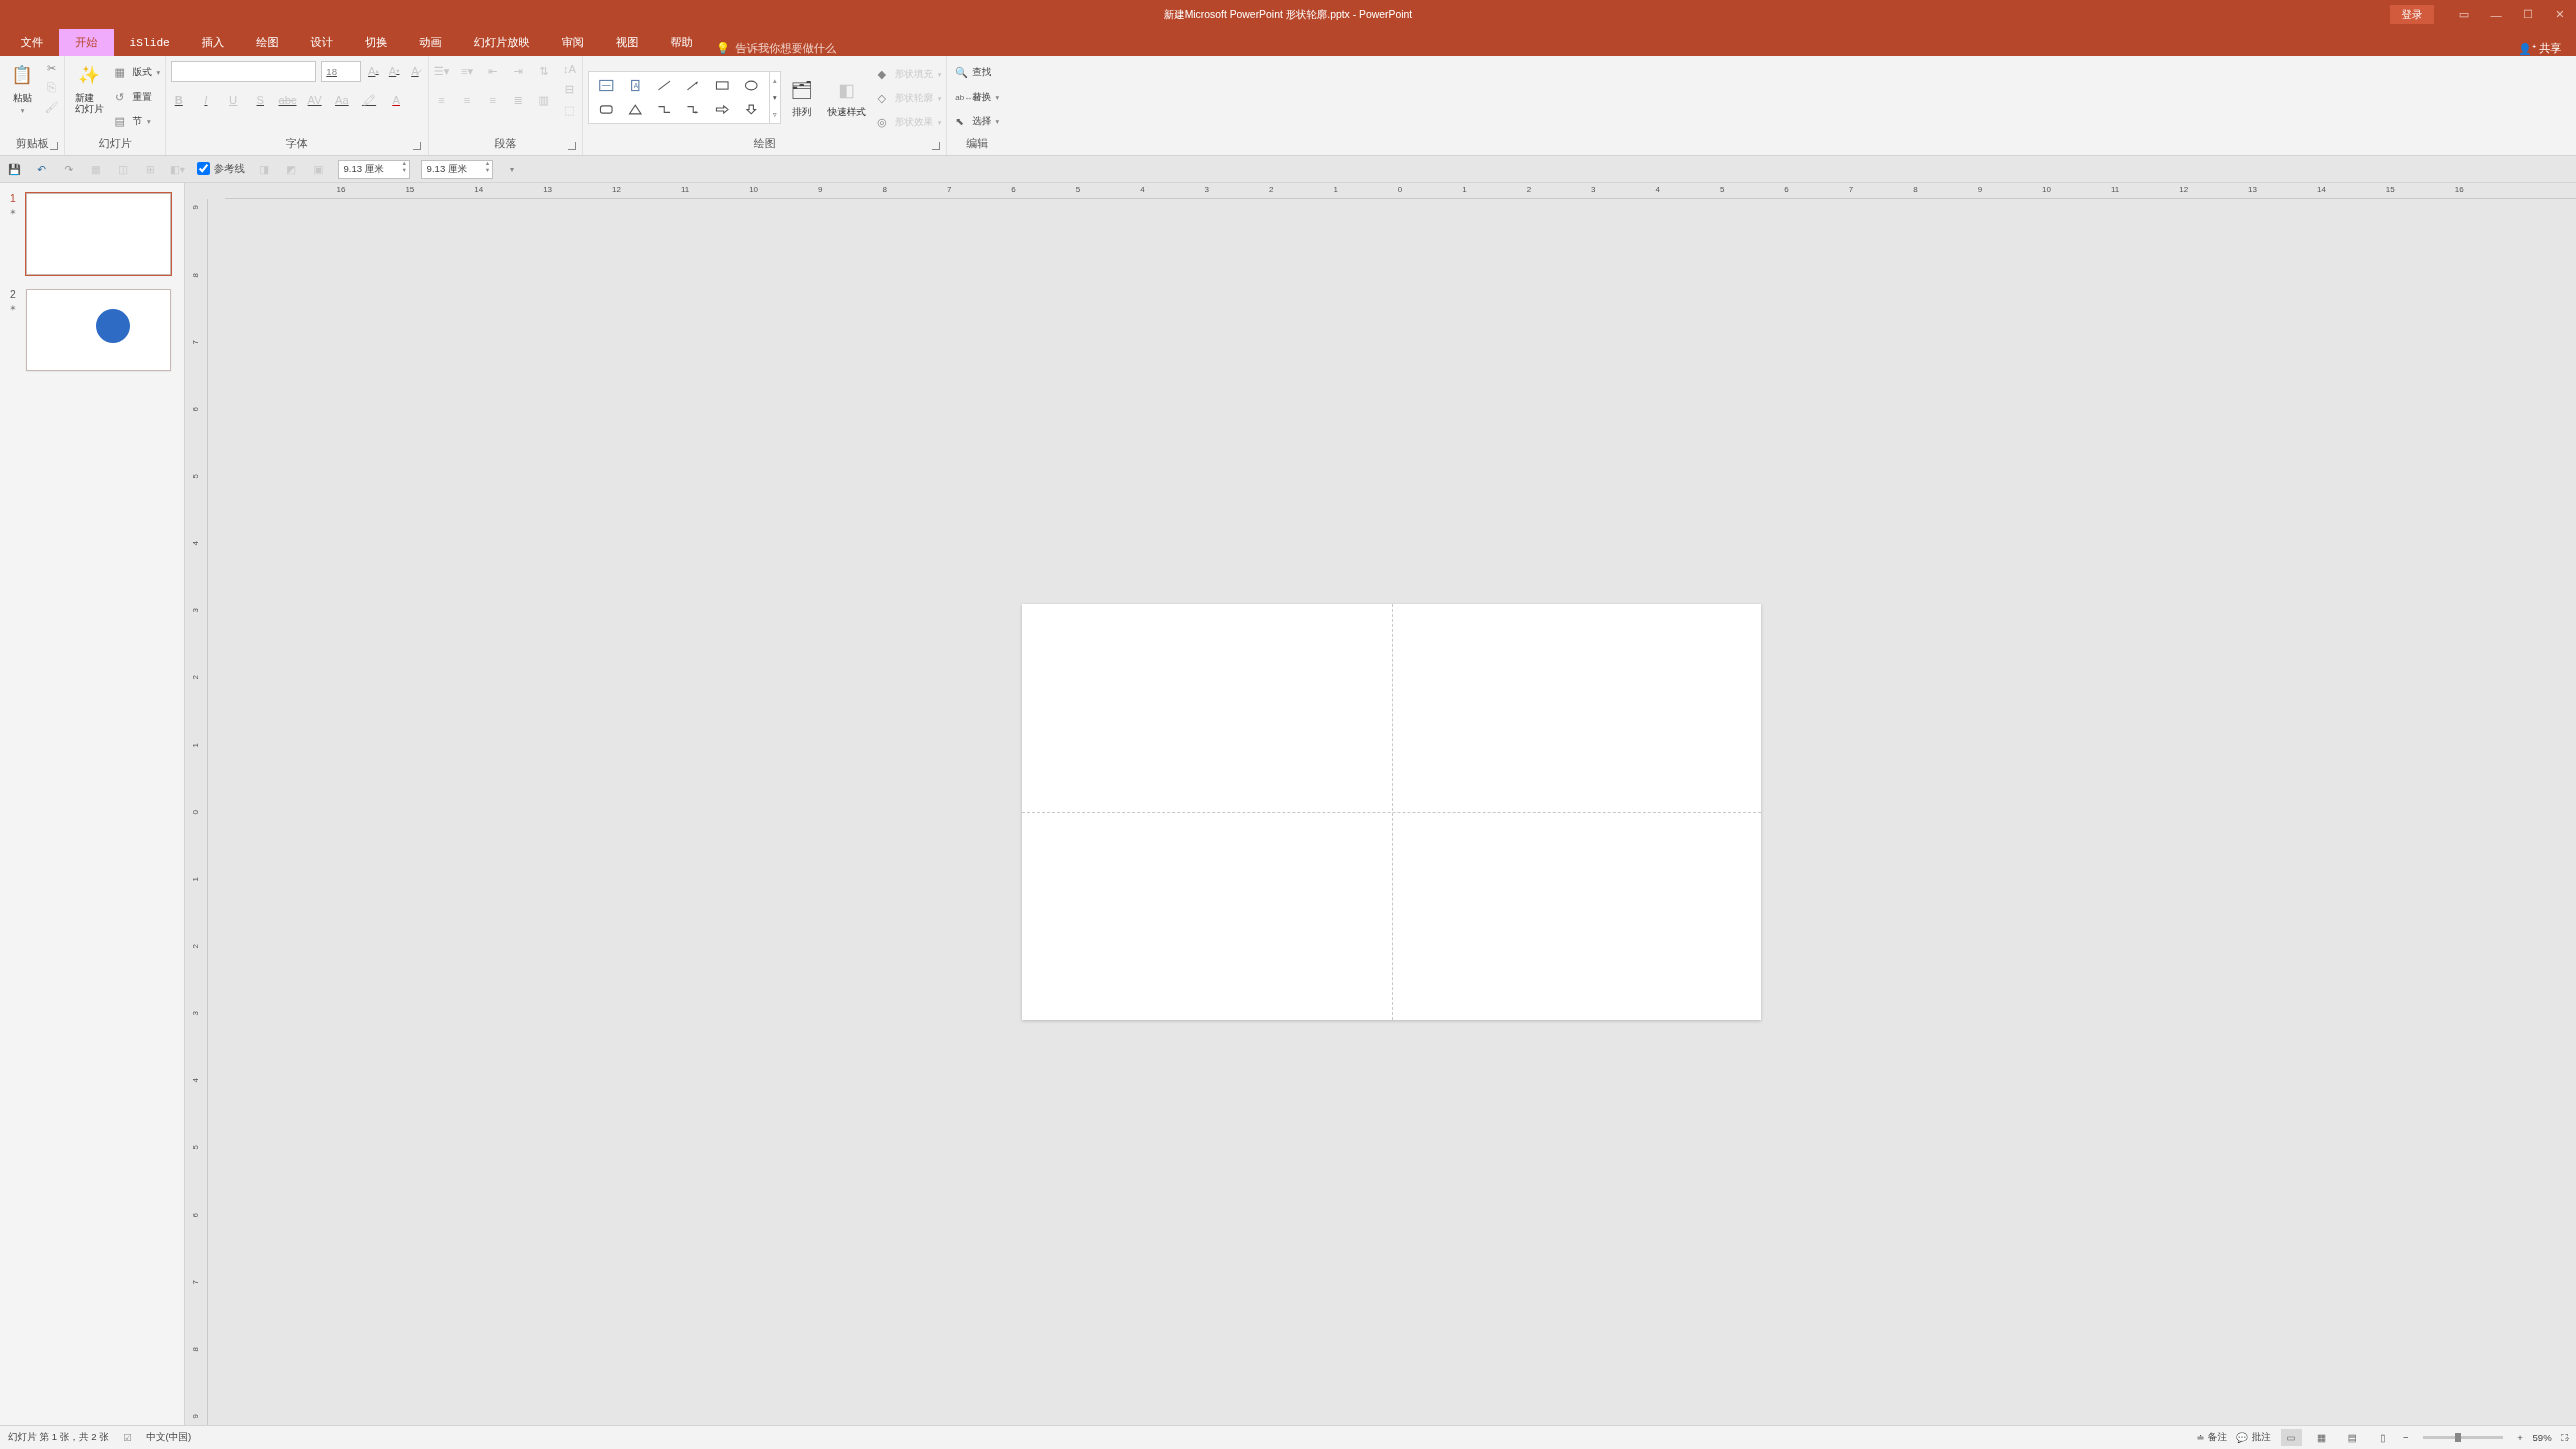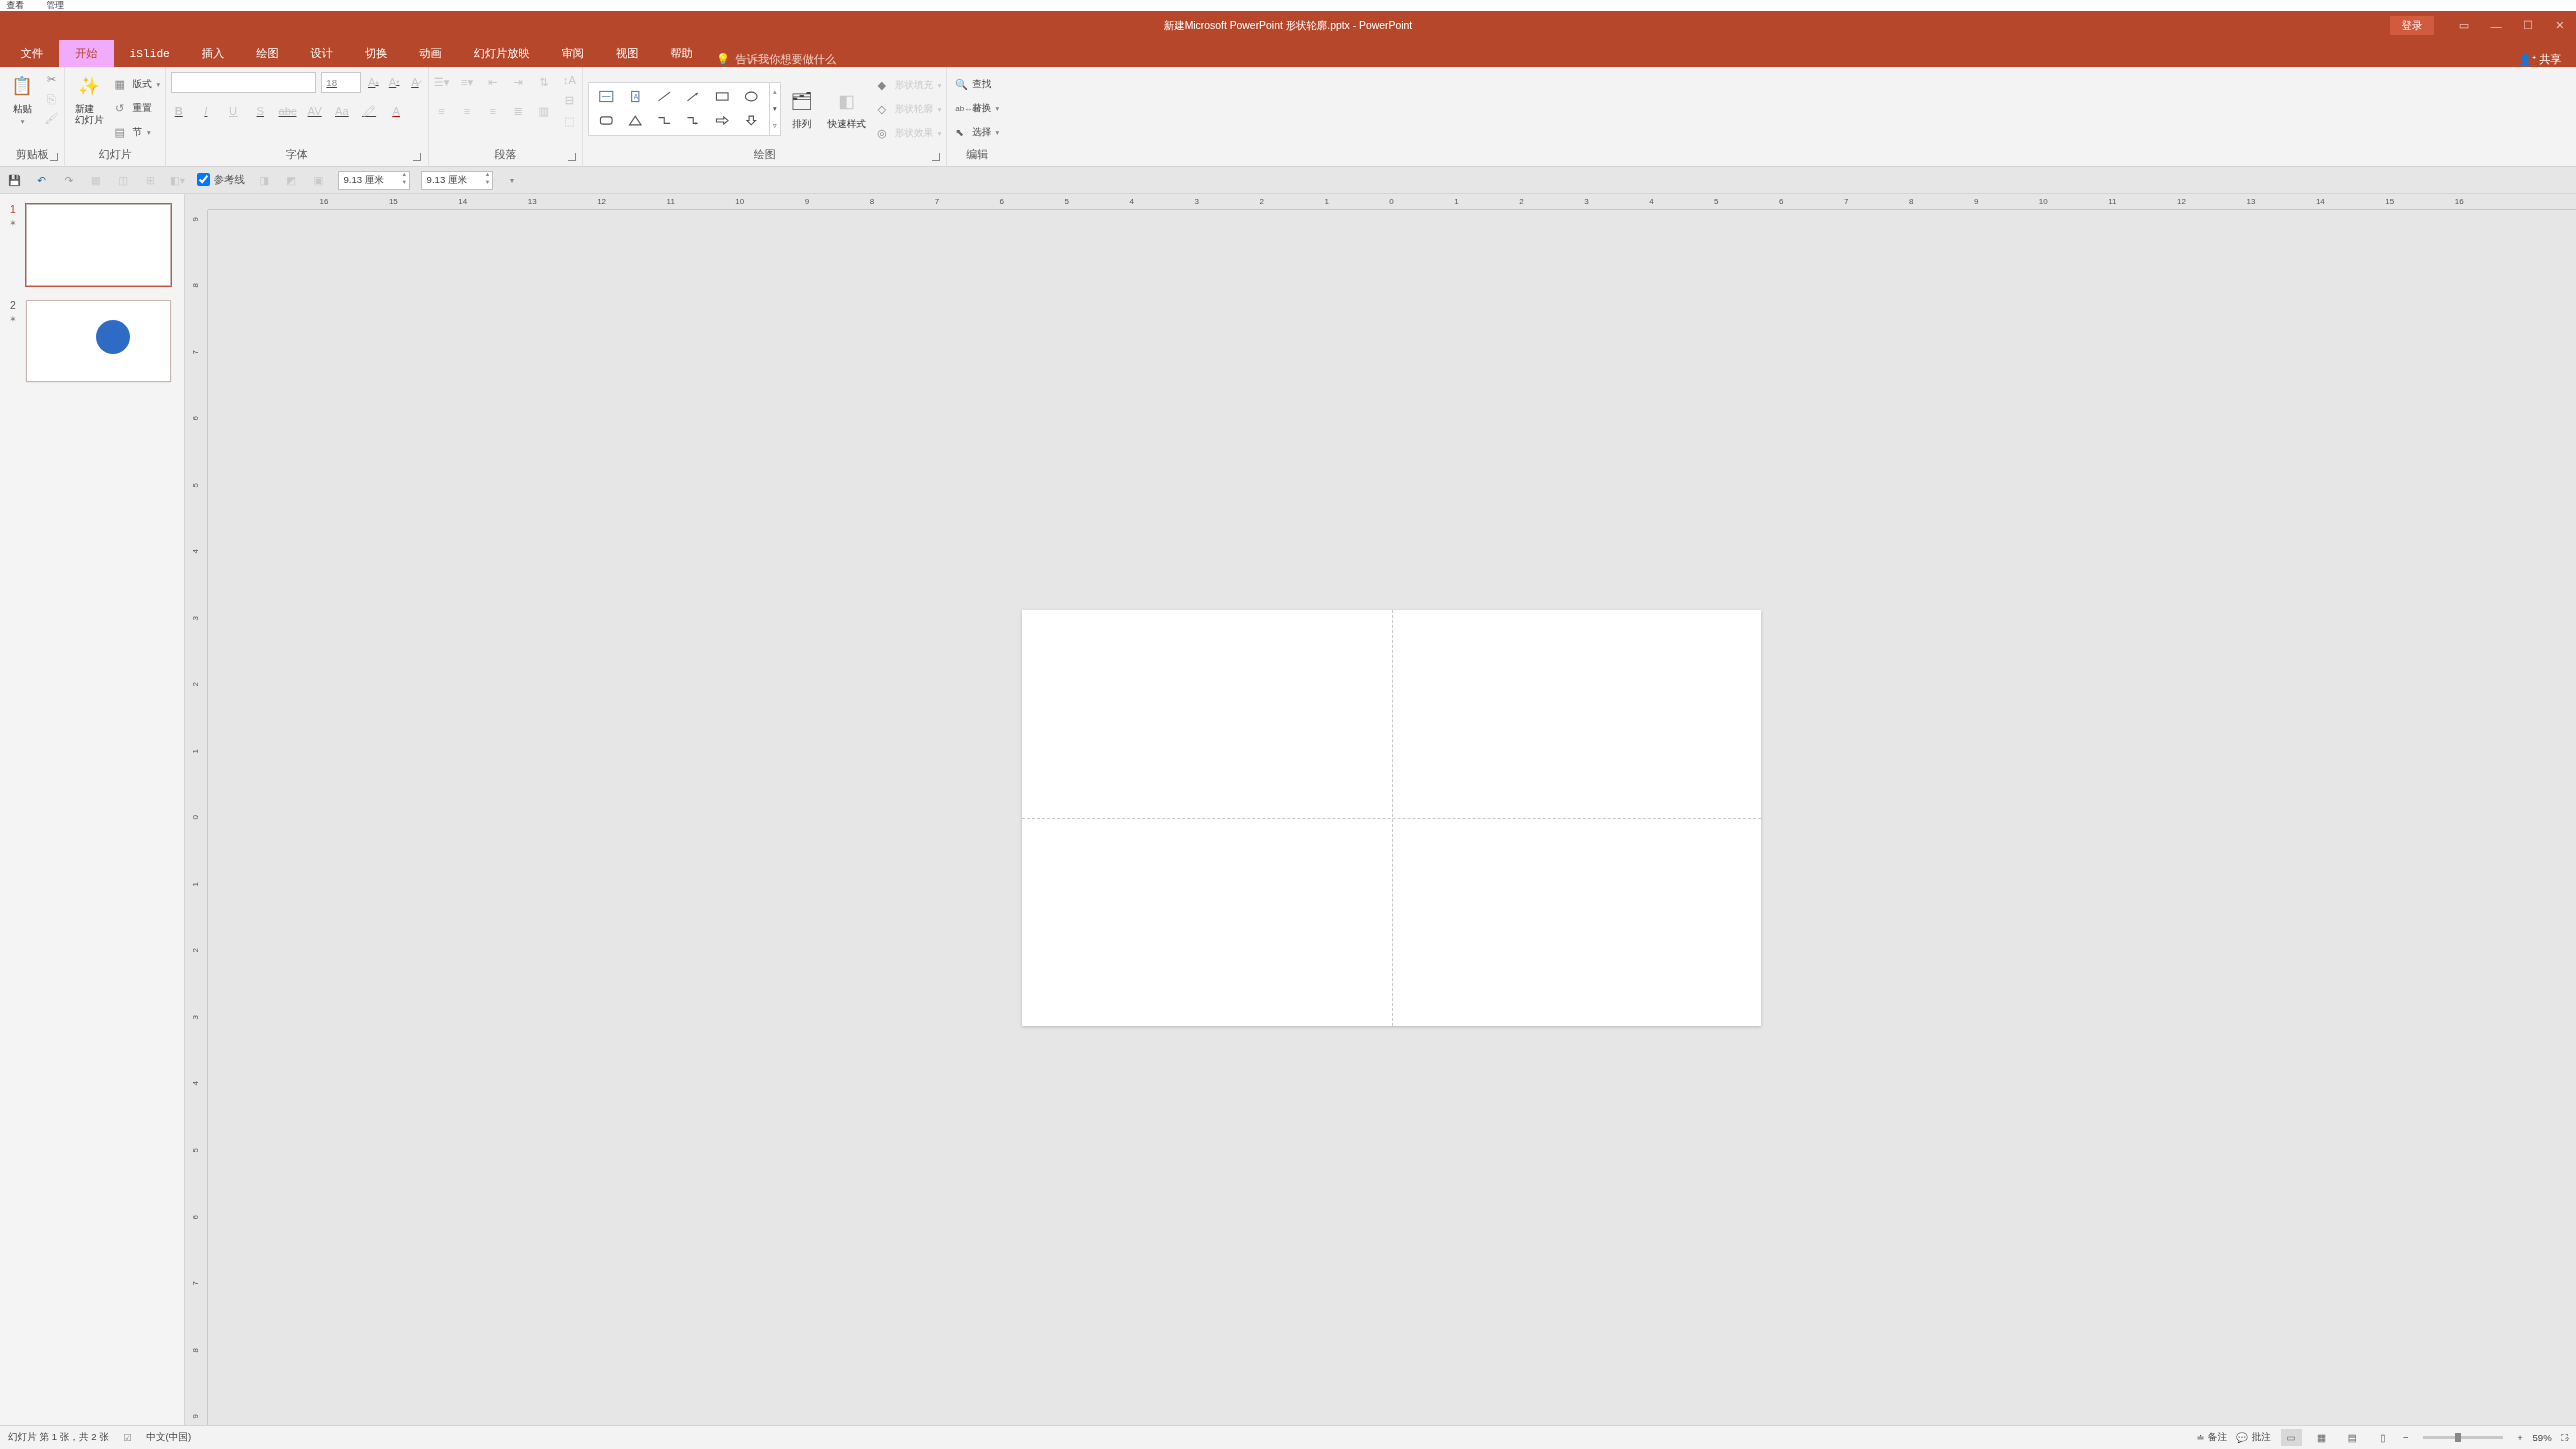--- a/index.html
+++ b/index.html
@@ -88,24 +88,20 @@
 .status .vbtn.active { background:#d8d8d8;}
 .zoom-slider { width:80px; height:3.2px; background:#c8c8c8; position:relative; margin:0 4.8px;}
 .zoom-slider .handle { position:absolute; left:40%; top:-3.2px; width:6.4px; height:9.6px; background:#888;}
 .collapse-ribbon { position:absolute; right:4.8px; bottom:3.2px; color:#888; font-size:9.6px; cursor:pointer;}
 </style>
 </head>
 <body>
 
 <div class="app">
 
-  <div class="topmenu">
-    <span>查看</span>
-    <span>管理</span>
-  </div>
 
   <div class="titlebar">
     <div class="title">
       <span>新建Microsoft PowerPoint 形状轮廓.pptx</span><span>  -  </span><span>PowerPoint</span>
     </div>
     <div class="right">
       <div class="login">登录</div>
       <div class="winbtn">▭</div>
       <div class="winbtn">—</div>
       <div class="winbtn">☐</div>
@@ -420,21 +416,21 @@
             <span>2</span>
             <span class="star">✶</span>
           </div>
         <div class="thumb">
             <div class="circ"></div>
           </div>
       </div>
     </div>
 
     <div class="canvas-area">
-      <div style="display:flex;">
+      <div style="display:flex;gap:17px;">
         <div style="width:22.5px;height:16px;background:#e6e6e6;"></div>
         <div class="ruler-h" style="flex:1;margin-left:0;">
           <div class="ticks" id="hruler">
               <span>16</span>
               <span>15</span>
               <span>14</span>
               <span>13</span>
               <span>12</span>
               <span>11</span>
               <span>10</span>

